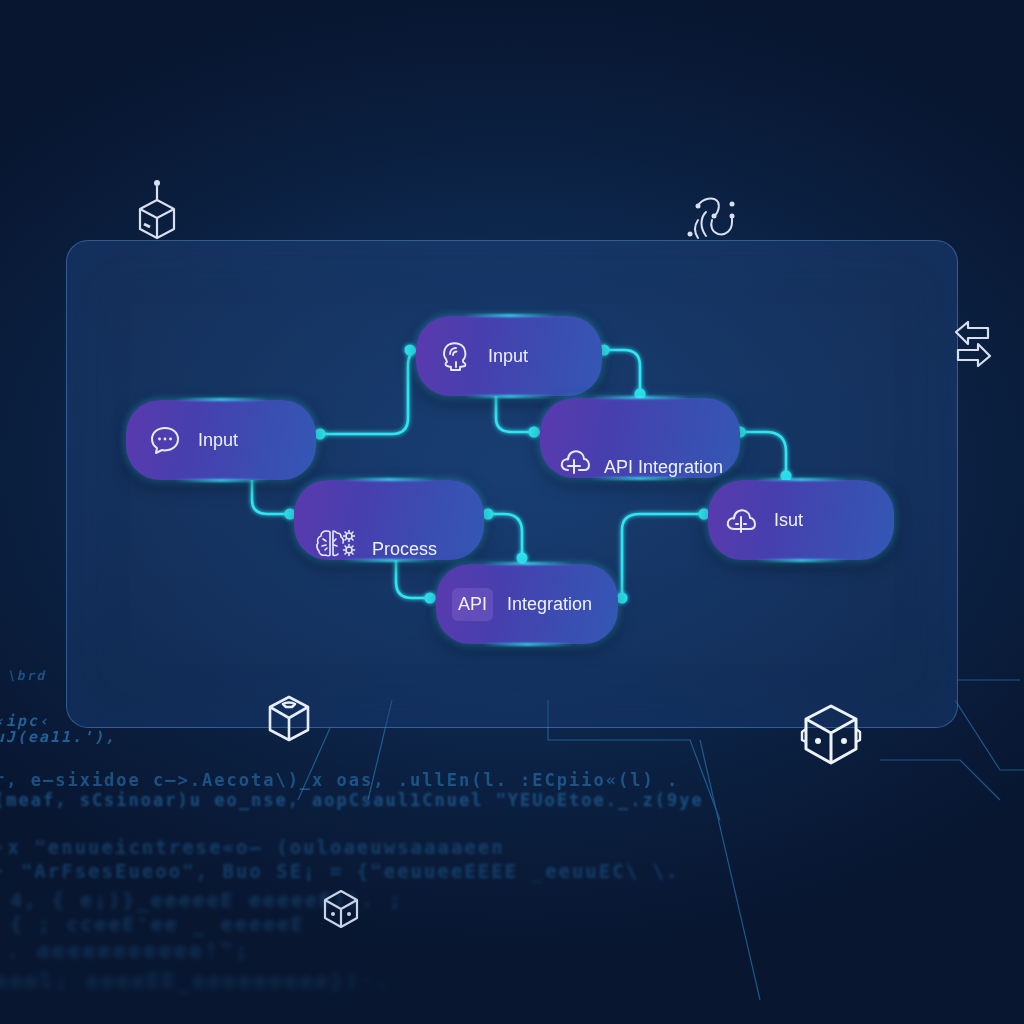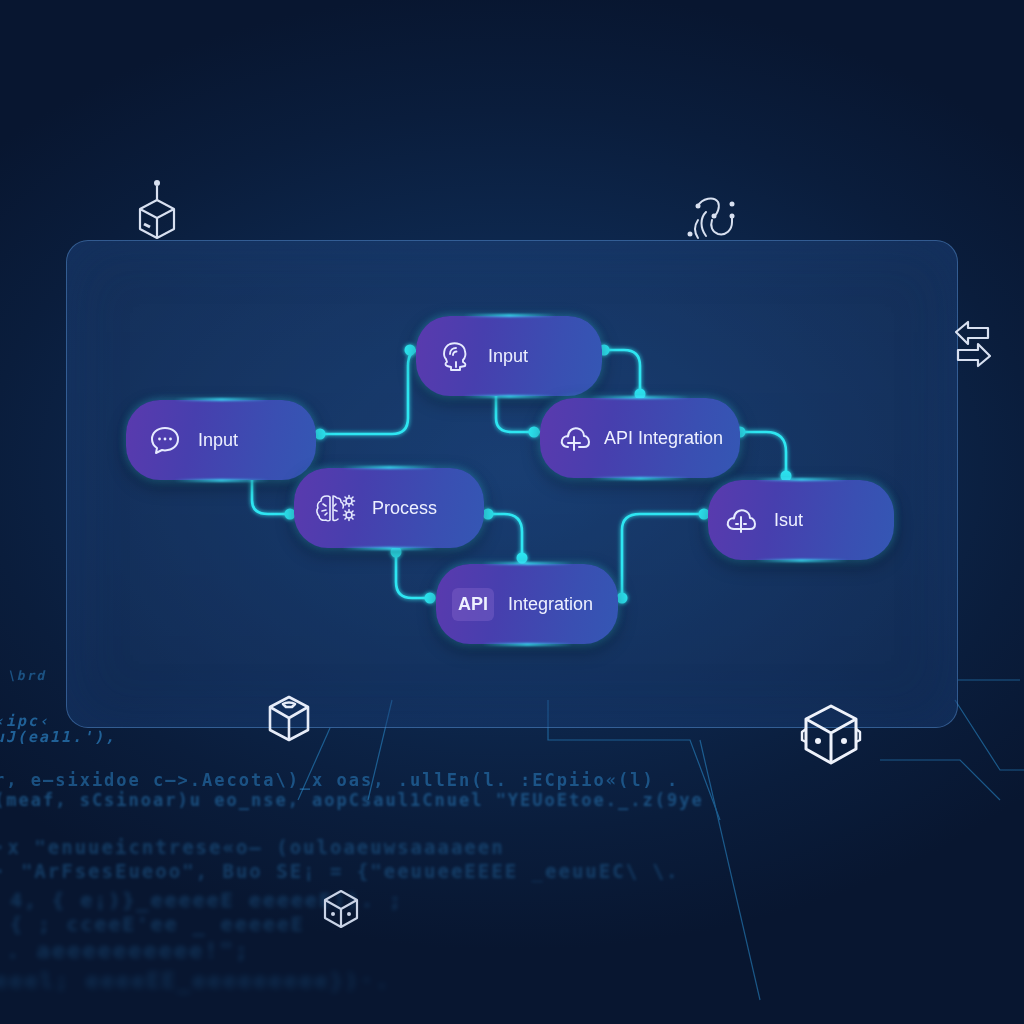--- a/index.html
+++ b/index.html
@@ -34,21 +34,21 @@
     .node::before, .node::after {
       content: ""; position: absolute; left: 25%; right: 25%; height: 3px; border-radius: 2px;
       background: linear-gradient(90deg, rgba(60,230,255,0), rgba(60,230,255,0.85), rgba(60,230,255,0));
       filter: blur(1px);
     }
     .node::before { top: -2px; }
     .node::after { bottom: -2px; }
     .node .icon { width: 34px; height: 34px; display: flex; align-items: center; justify-content: center; margin-right: 16px; }
     .node .icon svg { width: 34px; height: 34px; }
     .node .api-badge {
-      background: rgba(140,110,210,0.35); border-radius: 6px; padding: 6px 6px; margin-right: 14px; font-size: 18px; font-weight: bold;
+      background: rgba(140,110,210,0.35); border-radius: 6px; padding: 6px 6px; margin-right: 14px; font-size: 18px;
     }
     .float-icon { position: absolute; }
     .float-icon svg { width: 100%; height: 100%; }
   </style>
 </head>
 <body>
 
 <div class="bg-code" style="top:668px;left:8px;font-size:13px;opacity:.55;transform:skewX(-12deg);">\brd</div>
 <div class="bg-code" style="top:712px;left:-4px;font-size:15px;opacity:.7;transform:skewX(-12deg);">‹ipc‹</div>
 <div class="bg-code" style="top:728px;left:-4px;font-size:15px;opacity:.7;transform:skewX(-12deg);">uJ(ea11.'),</div>
@@ -132,32 +132,32 @@
     <svg viewBox="0 0 34 34" fill="none" stroke="#e6ebff" stroke-width="1.9" stroke-linecap="round" stroke-linejoin="round">
       <path d="M8 20 C5 17 5 8 12 5 C18 3 26 5 27 12 C28 16 27 19 25 21 L25 23 C27 24 28 25 27 27 L22 28 L22 31 L13 31 L13 28 L9 27 C7 26 7 24 9 23 Z"></path>
       <path d="M12 15 C12 11 15 9 18 9"></path>
       <path d="M15 16 C15 14 16.5 12.5 18.5 12.5"></path>
       <path d="M18 23 L18 28"></path>
     </svg>
   </span>
   <span>Input</span>
 </div>
 
-<div class="node" style="left:540px;top:398px;width:200px;padding-left:18px;">
+<div class="node" style="left:540px;top:398px;width:200px;padding-left:18px;align-items:flex-end;">
   <span class="icon" style="margin-right:12px;">
     <svg viewBox="0 0 34 34" fill="none" stroke="#e6ebff" stroke-width="2" stroke-linecap="round" stroke-linejoin="round">
       <path d="M10 26 C5 26 3 22 4 19 C5 16 8 15 10 15.5 C10 10 15 6 20 7.5 C24 8.5 26 12 26 15 C29 15 31 18 31 21 C31 24 29 26 26 26 L21 26"></path>
       <path d="M16 16 L16 29"></path>
       <path d="M10 22 L22 22"></path>
     </svg>
   </span>
   <span>API Integration</span>
 </div>
 
-<div class="node" style="left:294px;top:468px;width:190px;padding-left:20px;">
+<div class="node" style="left:294px;top:480px;width:190px;padding-left:20px;align-items:flex-end;">
   <span class="icon" style="width:44px;margin-right:14px;">
     <svg viewBox="0 0 44 34" fill="none" stroke="#e6ebff" stroke-width="1.6" stroke-linecap="round" stroke-linejoin="round" style="width:44px;">
       <path d="M13 5 C9 5 7 7 7 10 C4 11 3 14 4 17 C2 19 3 23 5 25 C5 28 8 30 12 29 C13 30 15 30 16 29 L16 6 C15 5 14 5 13 5 Z"></path>
       <path d="M19 5 C21 5 22 6 23 7 C26 7 27 9 27 11 C29 12 30 15 29 17"></path>
       <path d="M19 6 L19 29 C21 30 23 29 24 28"></path>
       <path d="M9 13 L12 15 M8 20 L12 19 M11 24 L13 22 M22 13 L20 15 M23 20 L20 19"></path>
       <circle cx="35" cy="10" r="3"></circle>
       <path d="M35 4.5 L35 6 M35 14 L35 15.5 M29.5 10 L31 10 M39 10 L40.5 10 M31 6 L32 7 M38 13 L39 14 M31 14 L32 13 M38 7 L39 6"></path>
       <circle cx="35" cy="24" r="3"></circle>
       <path d="M35 18.5 L35 20 M35 28 L35 29.5 M29.5 24 L31 24 M39 24 L40.5 24 M31 20 L32 21 M38 27 L39 28 M31 28 L32 27 M38 21 L39 20"></path>

